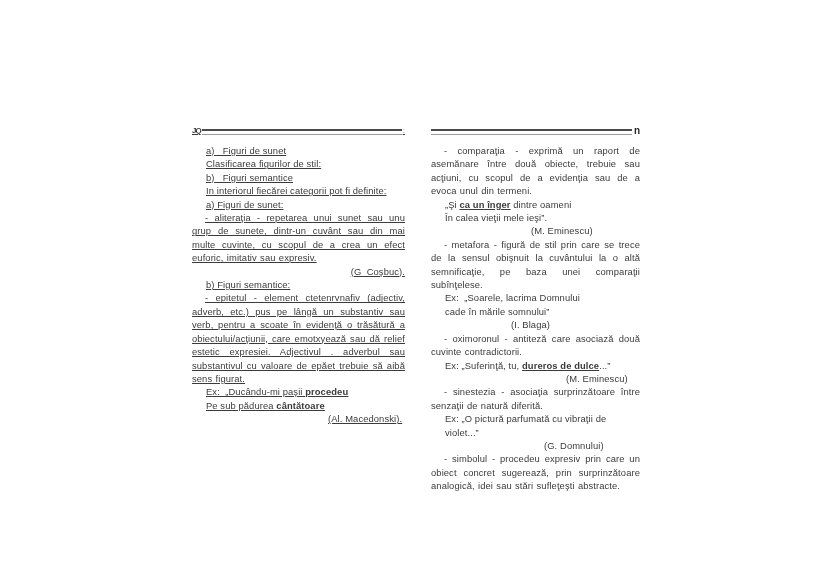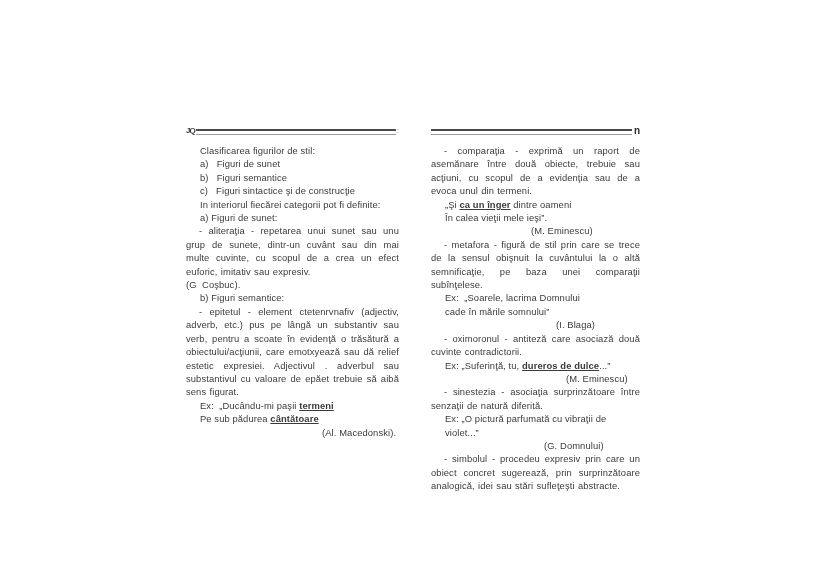--- a/index.html
+++ b/index.html
@@ -1,64 +1,63 @@
 <!DOCTYPE html>
 <html><head>
 <meta charset="utf-8">
 <style>
   html,body{margin:0;padding:0;background:#ffffff;}
   .sheet{
     position:relative;width:828px;height:586px;background:#ffffff;
     font-family:"Liberation Sans",sans-serif;color:#3b3b3b;overflow:hidden;
   }
   .col{position:absolute;top:127px;}
-  .col-left{left:186px;width:213px;}
+  .col-left{left:192px;width:213px;text-decoration:underline;}
   .col-right{left:431px;width:209px;}
   .header{display:flex;align-items:center;height:10px;}
   .rule{flex:1;height:3px;border-top:2px solid #4a4a4a;border-bottom:1px solid #9b9b9b;}
   .mark-left{font-size:8px;font-weight:bold;color:#3a3a3a;margin-right:1px;transform:translateY(-2px);letter-spacing:-1px;}
   .mark-right{font-size:10px;font-weight:bold;color:#2a2a2a;margin-left:2px;transform:translateY(-2px);}
   .mark-colon{font-size:8px;color:#8a8a8a;margin-left:1px;transform:translateY(-2px);}
   .page-body{margin-top:7px;font-size:9.4px;line-height:13.4px;letter-spacing:0.1px;}
   .block{margin:0;}
   .iline{margin-left:14px;}
   .para{text-align:justify;text-indent:13px;word-spacing:0.6px;}
   .attr{white-space:nowrap;}
-  .v1{}
+  .v1{margin-left:112px;text-align:right;}
   .v2{margin-left:136px;}
   .v3{margin-left:100px;}
-  .v4{margin-left:80px;text-align:center;}
+  .v4{margin-left:80px;}
   .v5{margin-left:135px;}
   .v6{margin-left:113px;}
   .bold{font-weight:bold;}
   .underline{text-decoration:underline;}
 </style>
 </head>
 <body>
 
 <div class="sheet">
 
   <div class="col col-left">
     <div class="header">
       <span class="mark-left">JQ</span>
       <div class="rule"></div>
       <span class="mark-colon">:</span>
     </div>
     <div class="page-body" id="left-body">
+        <div class="block iline"><span>a)&nbsp;&nbsp; Figuri de sunet</span></div>
         <div class="block iline"><span>Clasificarea figurilor de stil:</span></div>
-        <div class="block iline"><span>a)&nbsp;&nbsp; Figuri de sunet</span></div>
         <div class="block iline"><span>b)&nbsp;&nbsp; Figuri semantice</span></div>
-        <div class="block iline"><span>c)&nbsp;&nbsp; Figuri sintactice şi de construcţie</span></div>
         <div class="block iline"><span>In interiorul fiecărei categorii pot fi definite:</span></div>
         <div class="block iline"><span>a) Figuri de sunet:</span></div>
         <div class="block para"><span>- aliteraţia -  repetarea unui sunet sau unu grup de sunete, dintr-un cuvânt sau din mai multe cuvinte, cu scopul de a crea un efect euforic, imitativ sau expresiv.</span></div>
         <div class="block attr v1"><span>(G&nbsp; Coşbuc).</span></div>
         <div class="block iline"><span>b) Figuri semantice:</span></div>
         <div class="block para"><span>- epitetul - element ctetenrvnafiv (adjectiv, adverb, etc.) pus pe lângă un substantiv sau verb, pentru a scoate în evidenţă o trăsătură a obiectului/acţiunii, care emotxyează sau dă relief estetic expresiei.  Adjectivul . adverbul sau substantivul cu valoare de epăet trebuie să aibă sens figurat.</span></div>
-        <div class="block iline"><span>Ex:&nbsp; „Ducându-mi paşii </span><span class="bold underline">termeni</span></div>
+        <div class="block iline"><span>Ex:&nbsp; „Ducându-mi paşii </span><span class="bold underline">procedeu</span></div>
         <div class="block iline"><span>Pe sub pădurea </span><span class="bold underline">cântătoare</span></div>
         <div class="block attr v2"><span>(Al. Macedonski).</span></div>
       </div>
   </div>
 
   <div class="col col-right">
     <div class="header">
       <div class="rule"></div>
       <span class="mark-right">n</span>
     </div>

